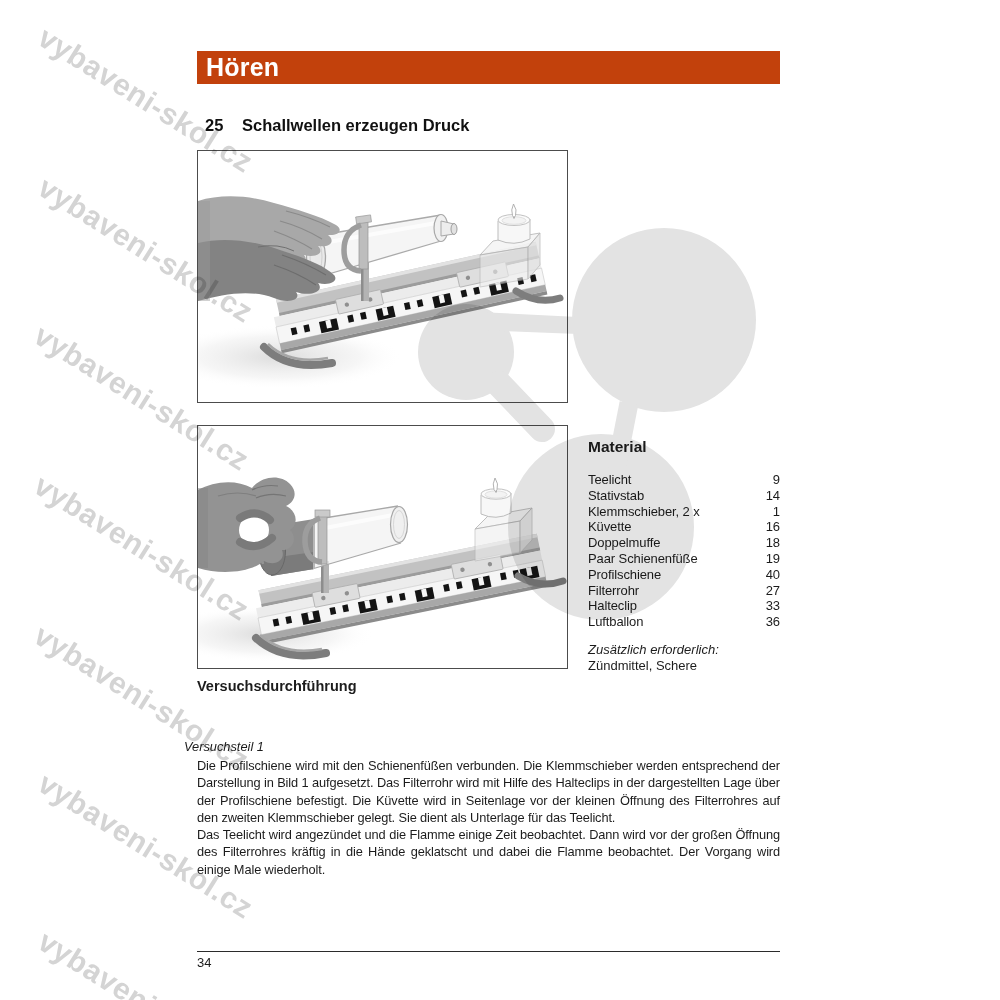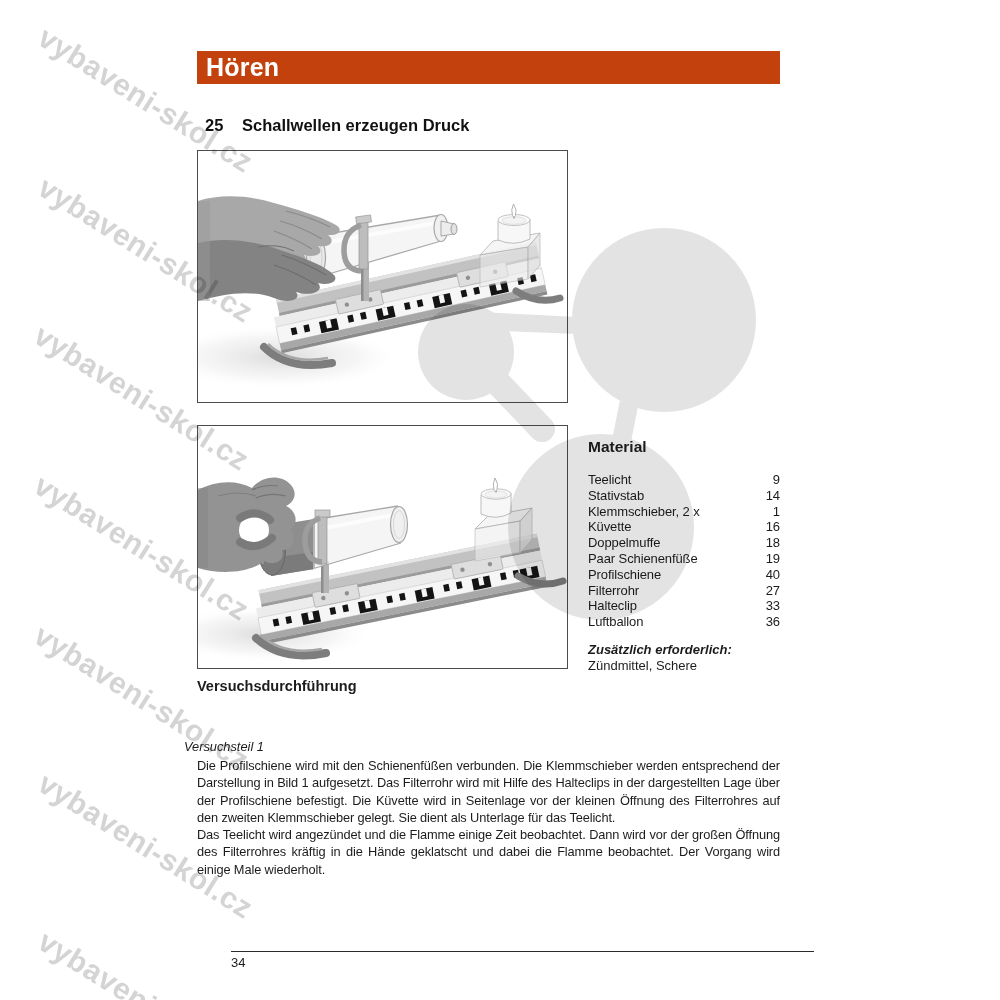--- a/index.html
+++ b/index.html
@@ -21,30 +21,30 @@
   .figure{border:1px solid #4c4c4c;background:#ffffff;box-sizing:border-box;}
   .figure-1{left:197px;top:150px;width:371px;height:253px;}
   .figure-2{left:197px;top:425px;width:371px;height:244px;}
   .figure svg{display:block;}
 
   
   .material{left:588px;top:438px;width:192px;}
   .material .mat-heading{font-size:15.5px;font-weight:bold;margin:0 0 16px 0;}
   .mat-row{display:flex;justify-content:space-between;font-size:13px;line-height:15.8px;letter-spacing:-.1px;}
   .mat-extra{margin-top:12px;font-size:13px;line-height:16px;}
-  .mat-extra .it{font-style:italic;font-weight:bold;}
+  .mat-extra .it{font-style:italic;}
 
   
   .proc-heading{left:197px;top:678px;font-size:14.5px;font-weight:bold;}
   .proc-part{left:184px;top:739px;font-size:12.8px;font-style:italic;}
   .proc-text{left:197px;top:757px;width:583px;font-size:12.8px;line-height:17.3px;letter-spacing:-.12px;text-align:justify;}
   .proc-text p{margin:0;}
 
   
-  .footer{left:197px;top:951px;width:583px;border-top:1px solid #2b2b2b;font-size:13px;padding-top:3px;margin-left:34px;}
+  .footer{left:197px;top:951px;width:583px;border-top:1px solid #2b2b2b;font-size:13px;padding-top:3px;}
 
   
   .wm-layer{left:0;top:0;width:1000px;height:1000px;pointer-events:none;mix-blend-mode:multiply;}
   .wm-text{position:absolute;font-size:30px;font-weight:bold;color:#d4d4d4;white-space:nowrap;
     transform:rotate(32deg);transform-origin:left top;letter-spacing:.5px;}
   .wm-logo{position:absolute;left:0;top:0;}
 </style>
 </head>
 <body>
 

